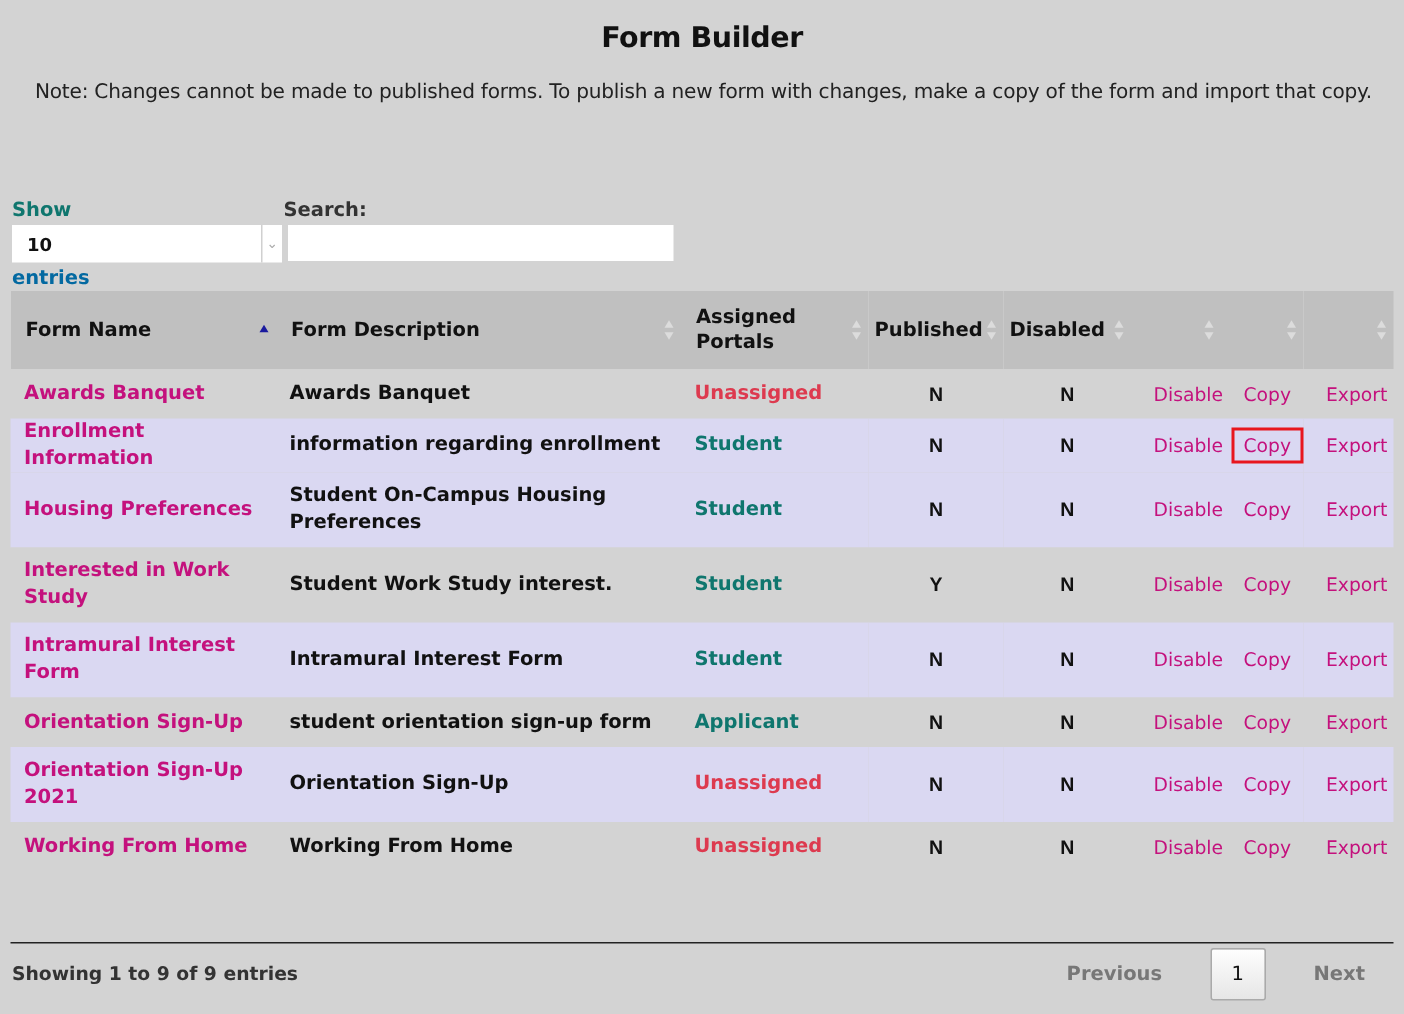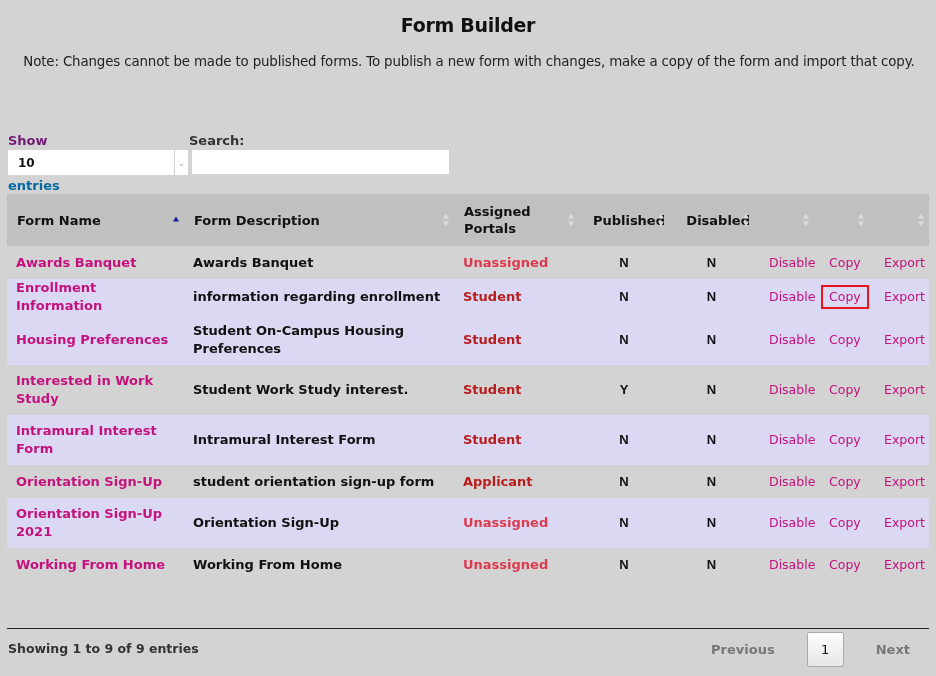--- a/index.html
+++ b/index.html
@@ -15,21 +15,21 @@
       text-align: center; font-size: 19px; font-weight: bold; color: #111;
       letter-spacing: -0.3px;
     }
     .note {
       position: absolute; left: 8px; top: 53px; width: 922px;
       font-size: 13.4px; line-height: 18px; color: #222;
       letter-spacing: -0.15px;
       text-align: center;
     }
     .show-label {
-      position: absolute; left: 8px; top: 133px; font-size: 13px; font-weight: bold; color: #701a75;
+      position: absolute; left: 8px; top: 133px; font-size: 13px; font-weight: bold; color: #0f766e;
     }
     .entries-label {
       position: absolute; left: 8px; top: 178px; font-size: 13px; font-weight: bold; color: #0369a1;
     }
     .length-select {
       position: absolute; left: 8px; top: 150px; width: 180px; height: 25px;
       background: #fff; display: flex; align-items: center;
     }
     .length-select .val {
       flex: 1; padding-left: 10px; font-size: 12px; font-weight: bold; color: #111;
@@ -49,21 +49,21 @@
     }
     table.forms {
       position: absolute; left: 7px; top: 194px; width: 922px;
       border-collapse: collapse; table-layout: fixed;
     }
     table.forms thead tr { background: #c0c0c0; height: 52px; }
     table.forms th {
       text-align: left; font-size: 13px; font-weight: bold; color: #111;
       padding: 0 10px; position: relative; line-height: 17px; vertical-align: middle;
     }
-    table.forms th.center { text-align: right; padding: 0 4px; }
+    table.forms th.center { text-align: left; padding: 0 4px; }
     .sort-icon {
       position: absolute; right: 4px; top: 50%; transform: translateY(-50%);
       width: 7px; height: 13px; display: block;
     }
     .sort-icon::before, .sort-icon::after {
       content: ""; position: absolute; left: 0; width: 0; height: 0;
       border-left: 3.5px solid transparent; border-right: 3.5px solid transparent;
     }
     .sort-icon::before { top: 0; border-bottom: 5px solid #dcdcdc; }
     .sort-icon::after { bottom: 0; border-top: 5px solid #dcdcdc; }
@@ -73,21 +73,21 @@
     table.forms tbody tr.short { height: 33px; }
     table.forms tbody tr.odd { background: #d3d3d3; }
     table.forms tbody tr.even { background: #dad8f2; }
     table.forms td {
       font-size: 13px; padding: 0 9px; vertical-align: middle; line-height: 18px;
     }
     td.name a { color: #c4117d; font-weight: bold; text-decoration: none; }
     td.desc { color: #111; font-weight: bold; }
     td.portal { font-weight: bold; }
     td.portal.unassigned { color: #dd3a4f; }
-    td.portal.assigned { color: #b91c1c; }
+    td.portal.assigned { color: #0f766e; }
     td.flag { text-align: center; font-weight: bold; color: #111; font-family: "Liberation Sans", sans-serif; font-size: 13.5px; }
     td.action { text-align: left; padding: 0 2px; }
     td.action a { color: #c4117d; text-decoration: none; font-size: 12.5px; display: inline-block; padding: 1px 6px; }
     td.action a.highlight { outline: 2px solid #e8161e; outline-offset: 0px; }
     .table-bottom-border {
       position: absolute; left: 7px; top: 628px; width: 922px; height: 1px; background: #222;
     }
     .info {
       position: absolute; left: 8px; top: 641px; font-size: 12.5px; font-weight: bold; color: #333; text-align: center;
     }

